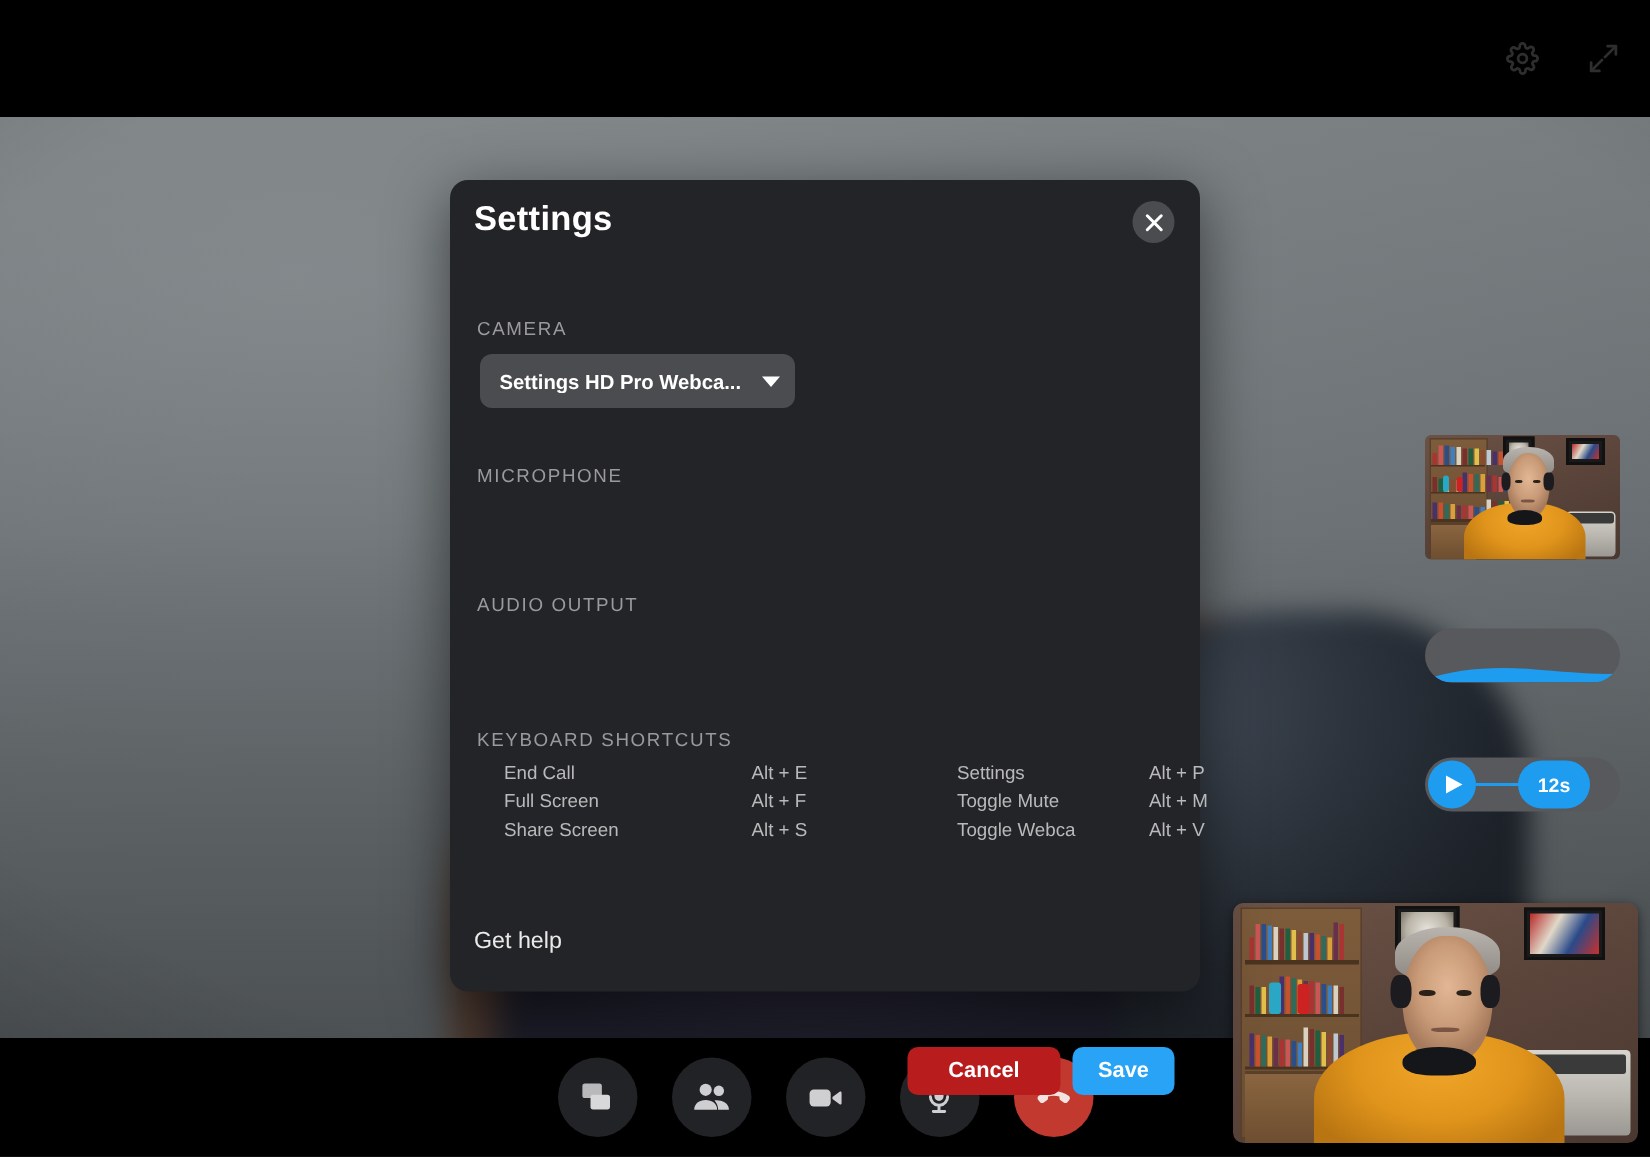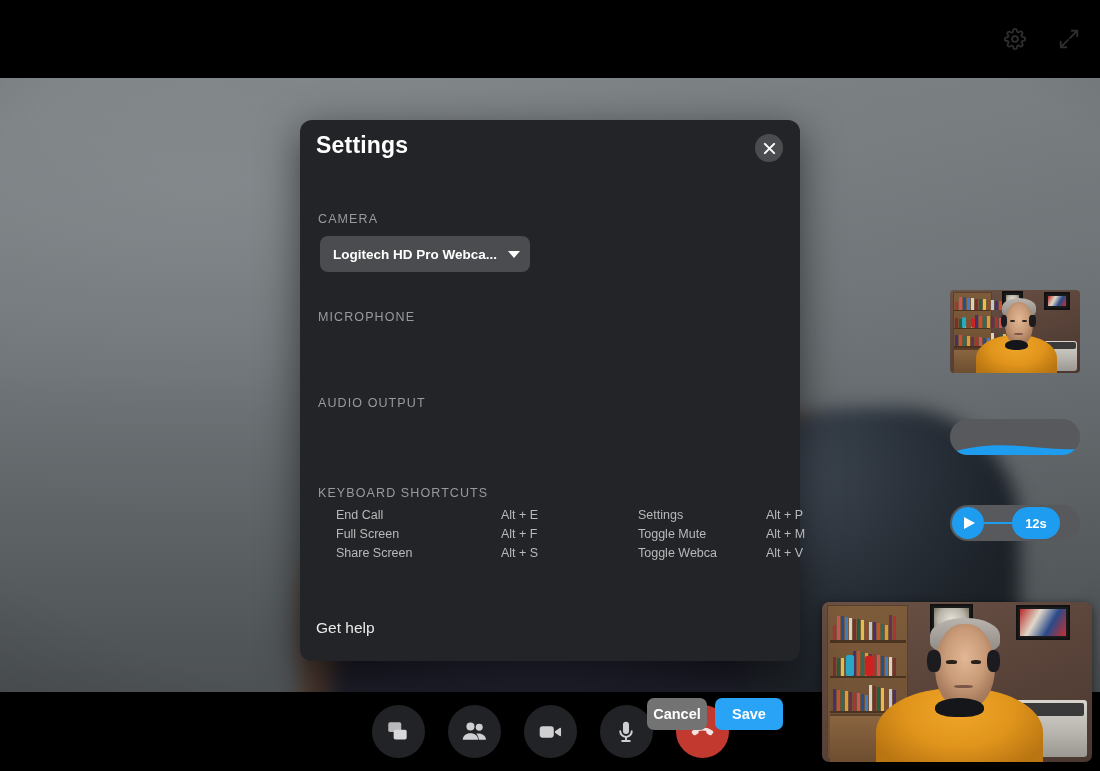--- a/index.html
+++ b/index.html
@@ -322,21 +322,21 @@
     font-size: 15.5px; color: #eaeaea; cursor: pointer;
     text-decoration: none;
   }
   .btn {
     position: absolute; height: 32px;
     border-radius: 7px; border: none;
     font-size: 14.5px; font-weight: bold;
     cursor: pointer; color: #fff;
     display: flex; align-items: center; justify-content: center;
   }
-  .btn-cancel { right: 93px; top: 578px; width: 60px; background: #737373; }
+  .btn-cancel { right: 93px; top: 578px; width: 102px; background: #b91c1c; }
   .btn-save   { right: 17px;  top: 578px; width: 68px; background: #29a3f5; }
 </style>
 </head>
 <body>
 
 <div id="app">
 
   <div class="stage">
     <div class="wall"></div>
     <div class="person-shoulder"></div>
@@ -492,21 +492,21 @@
       <div class="modal-title">Settings</div>
 
       <button class="close-btn">
         <svg width="13" height="13" viewBox="0 0 14 14" stroke="#fff" stroke-width="2.2" stroke-linecap="round">
           <path d="M2 2 L12 12 M12 2 L2 12"></path>
         </svg>
       </button>
 
       <div class="section-label" style="left:18px; top:92px;">CAMERA</div>
       <button class="dropdown" style="left:20px; top:116px;">
-        <span class="dd-text">Logitech HD Pro Webca...</span>
+        <span class="dd-text">Settings HD Pro Webca...</span>
         <span class="caret"></span>
       </button>
       <div class="cam-preview">
         <div class="thumb" id="camThumb">
             <div class="wall-bg" style=""></div>
             <div class="bookcase" style=""></div>
             <div class="shelf" style="top:24%;height:1.6%;left:3%;width:28%;"></div>
             <div class="books" style="left:4%;top:8%;height:16%;">
               <i style="height:60%;background:#a33;"></i>
               <i style="height:97%;background:#c55;"></i>

